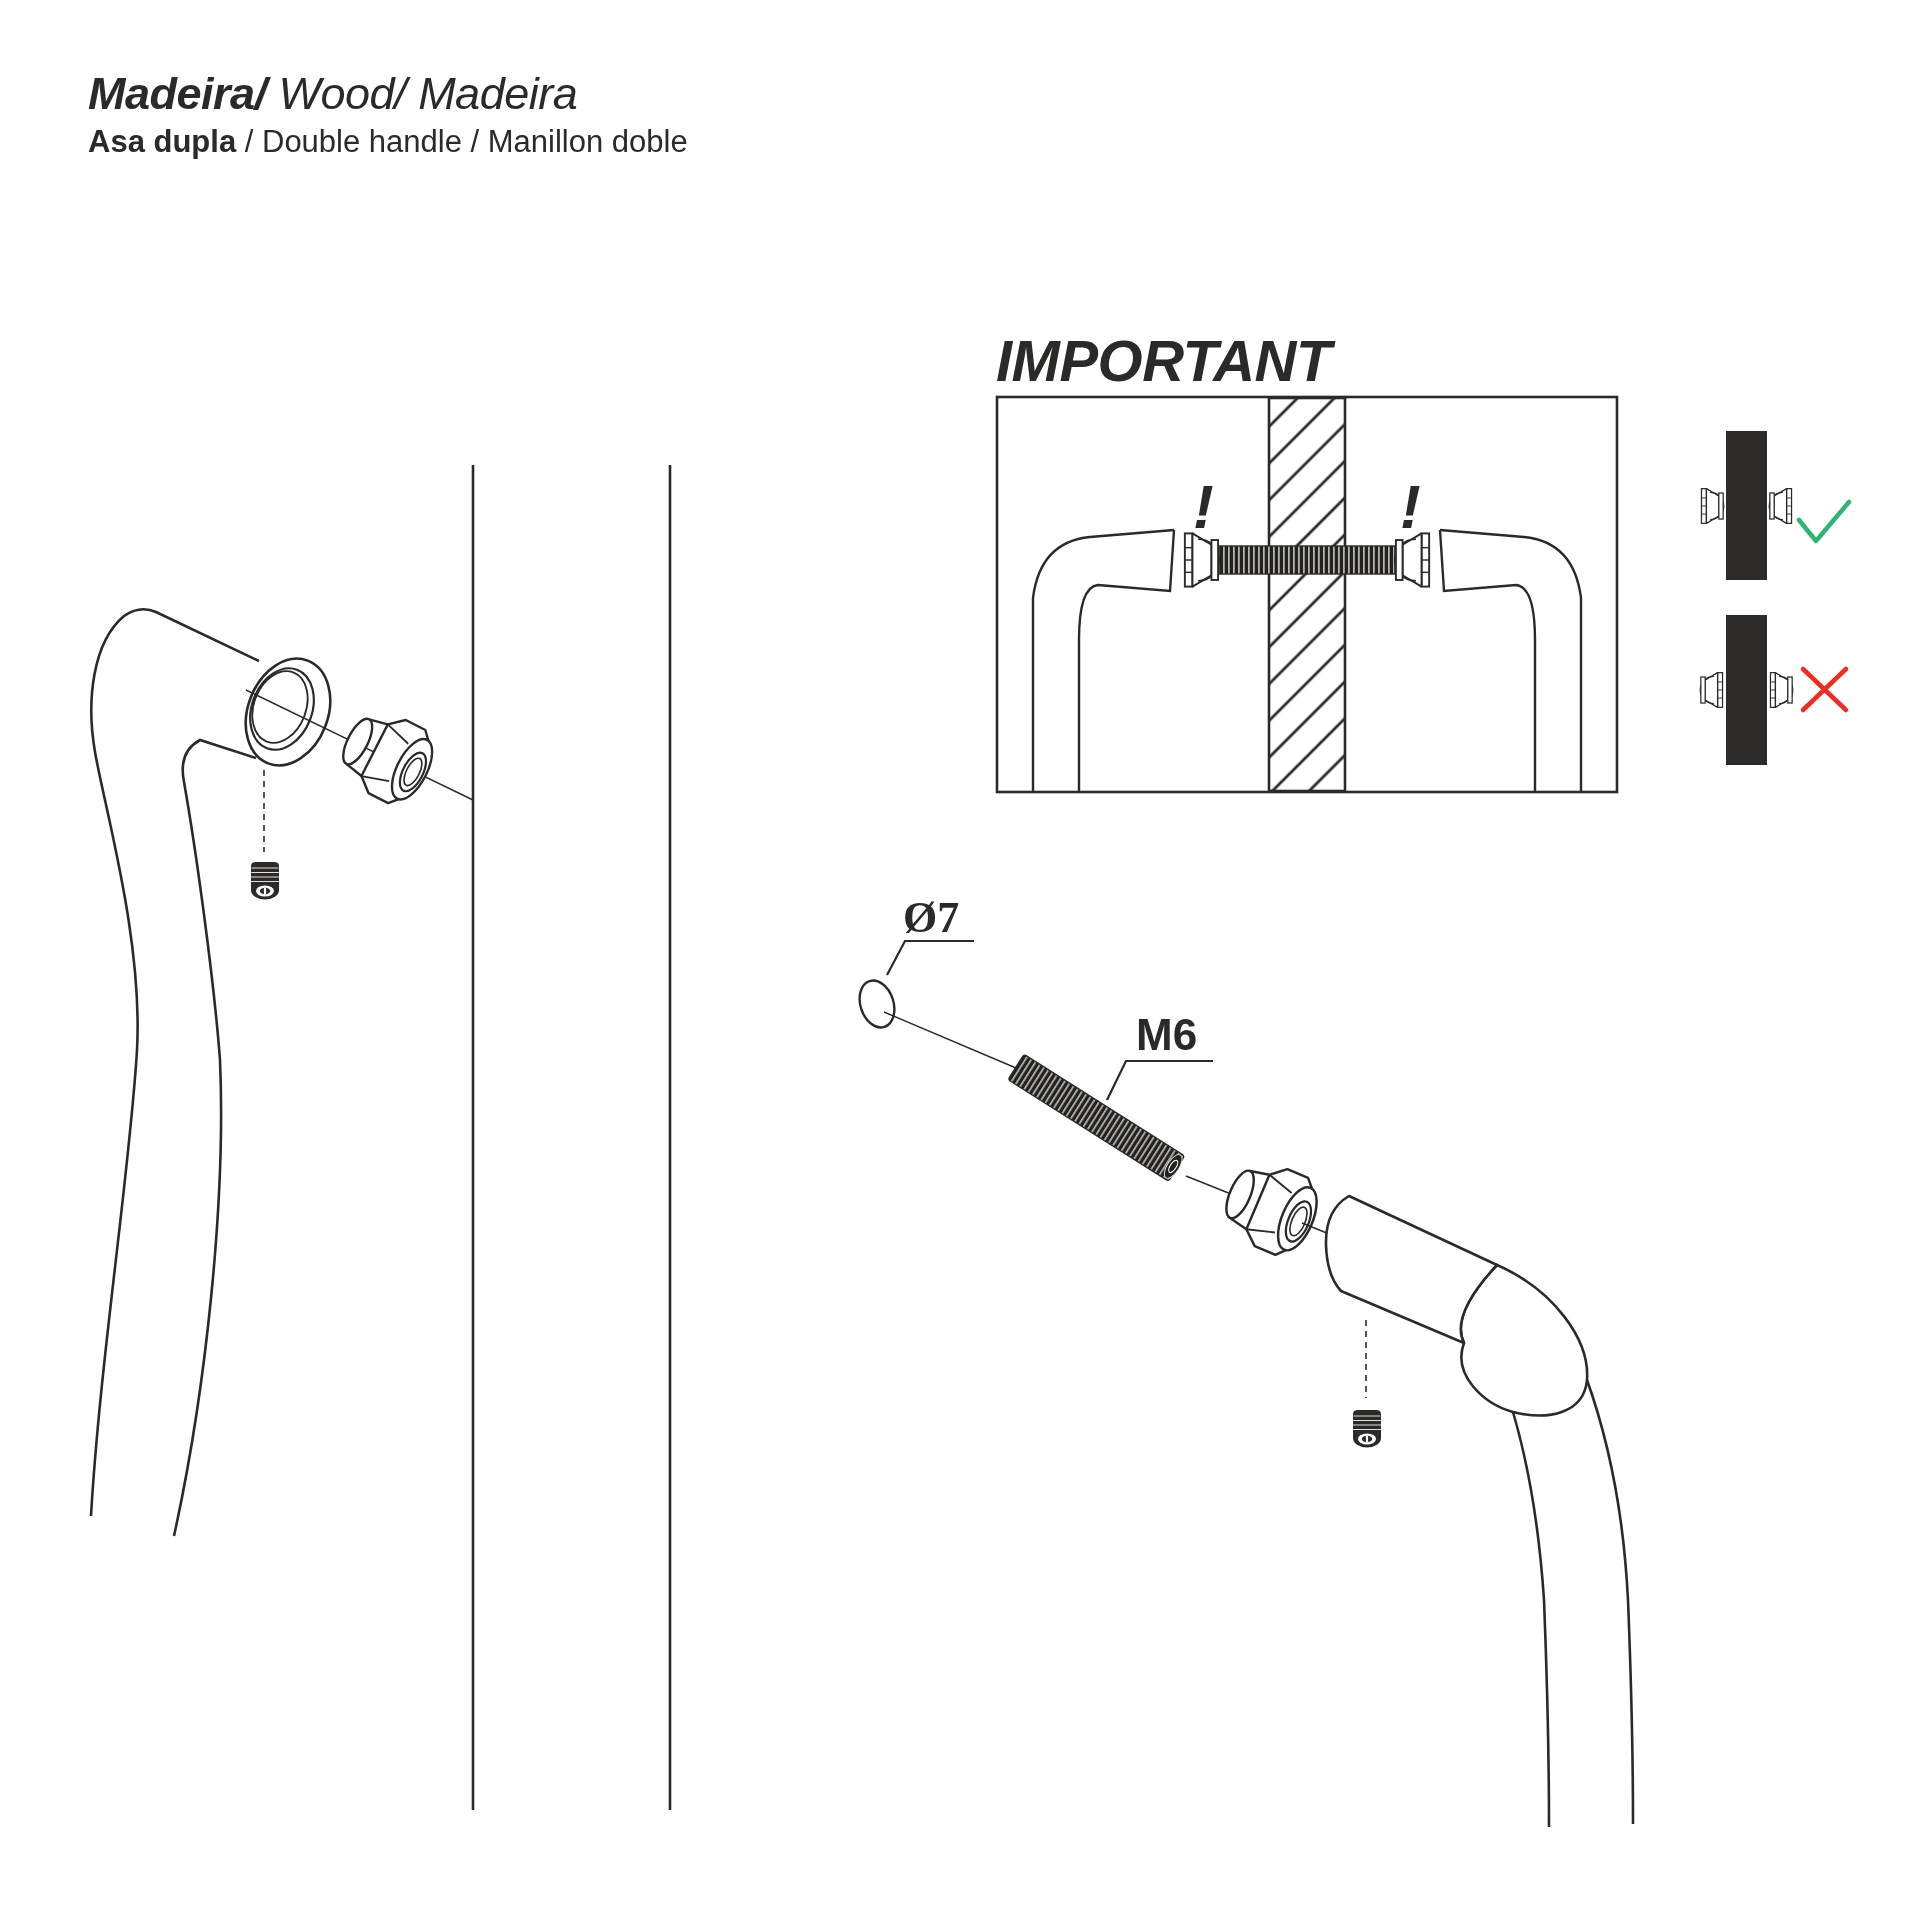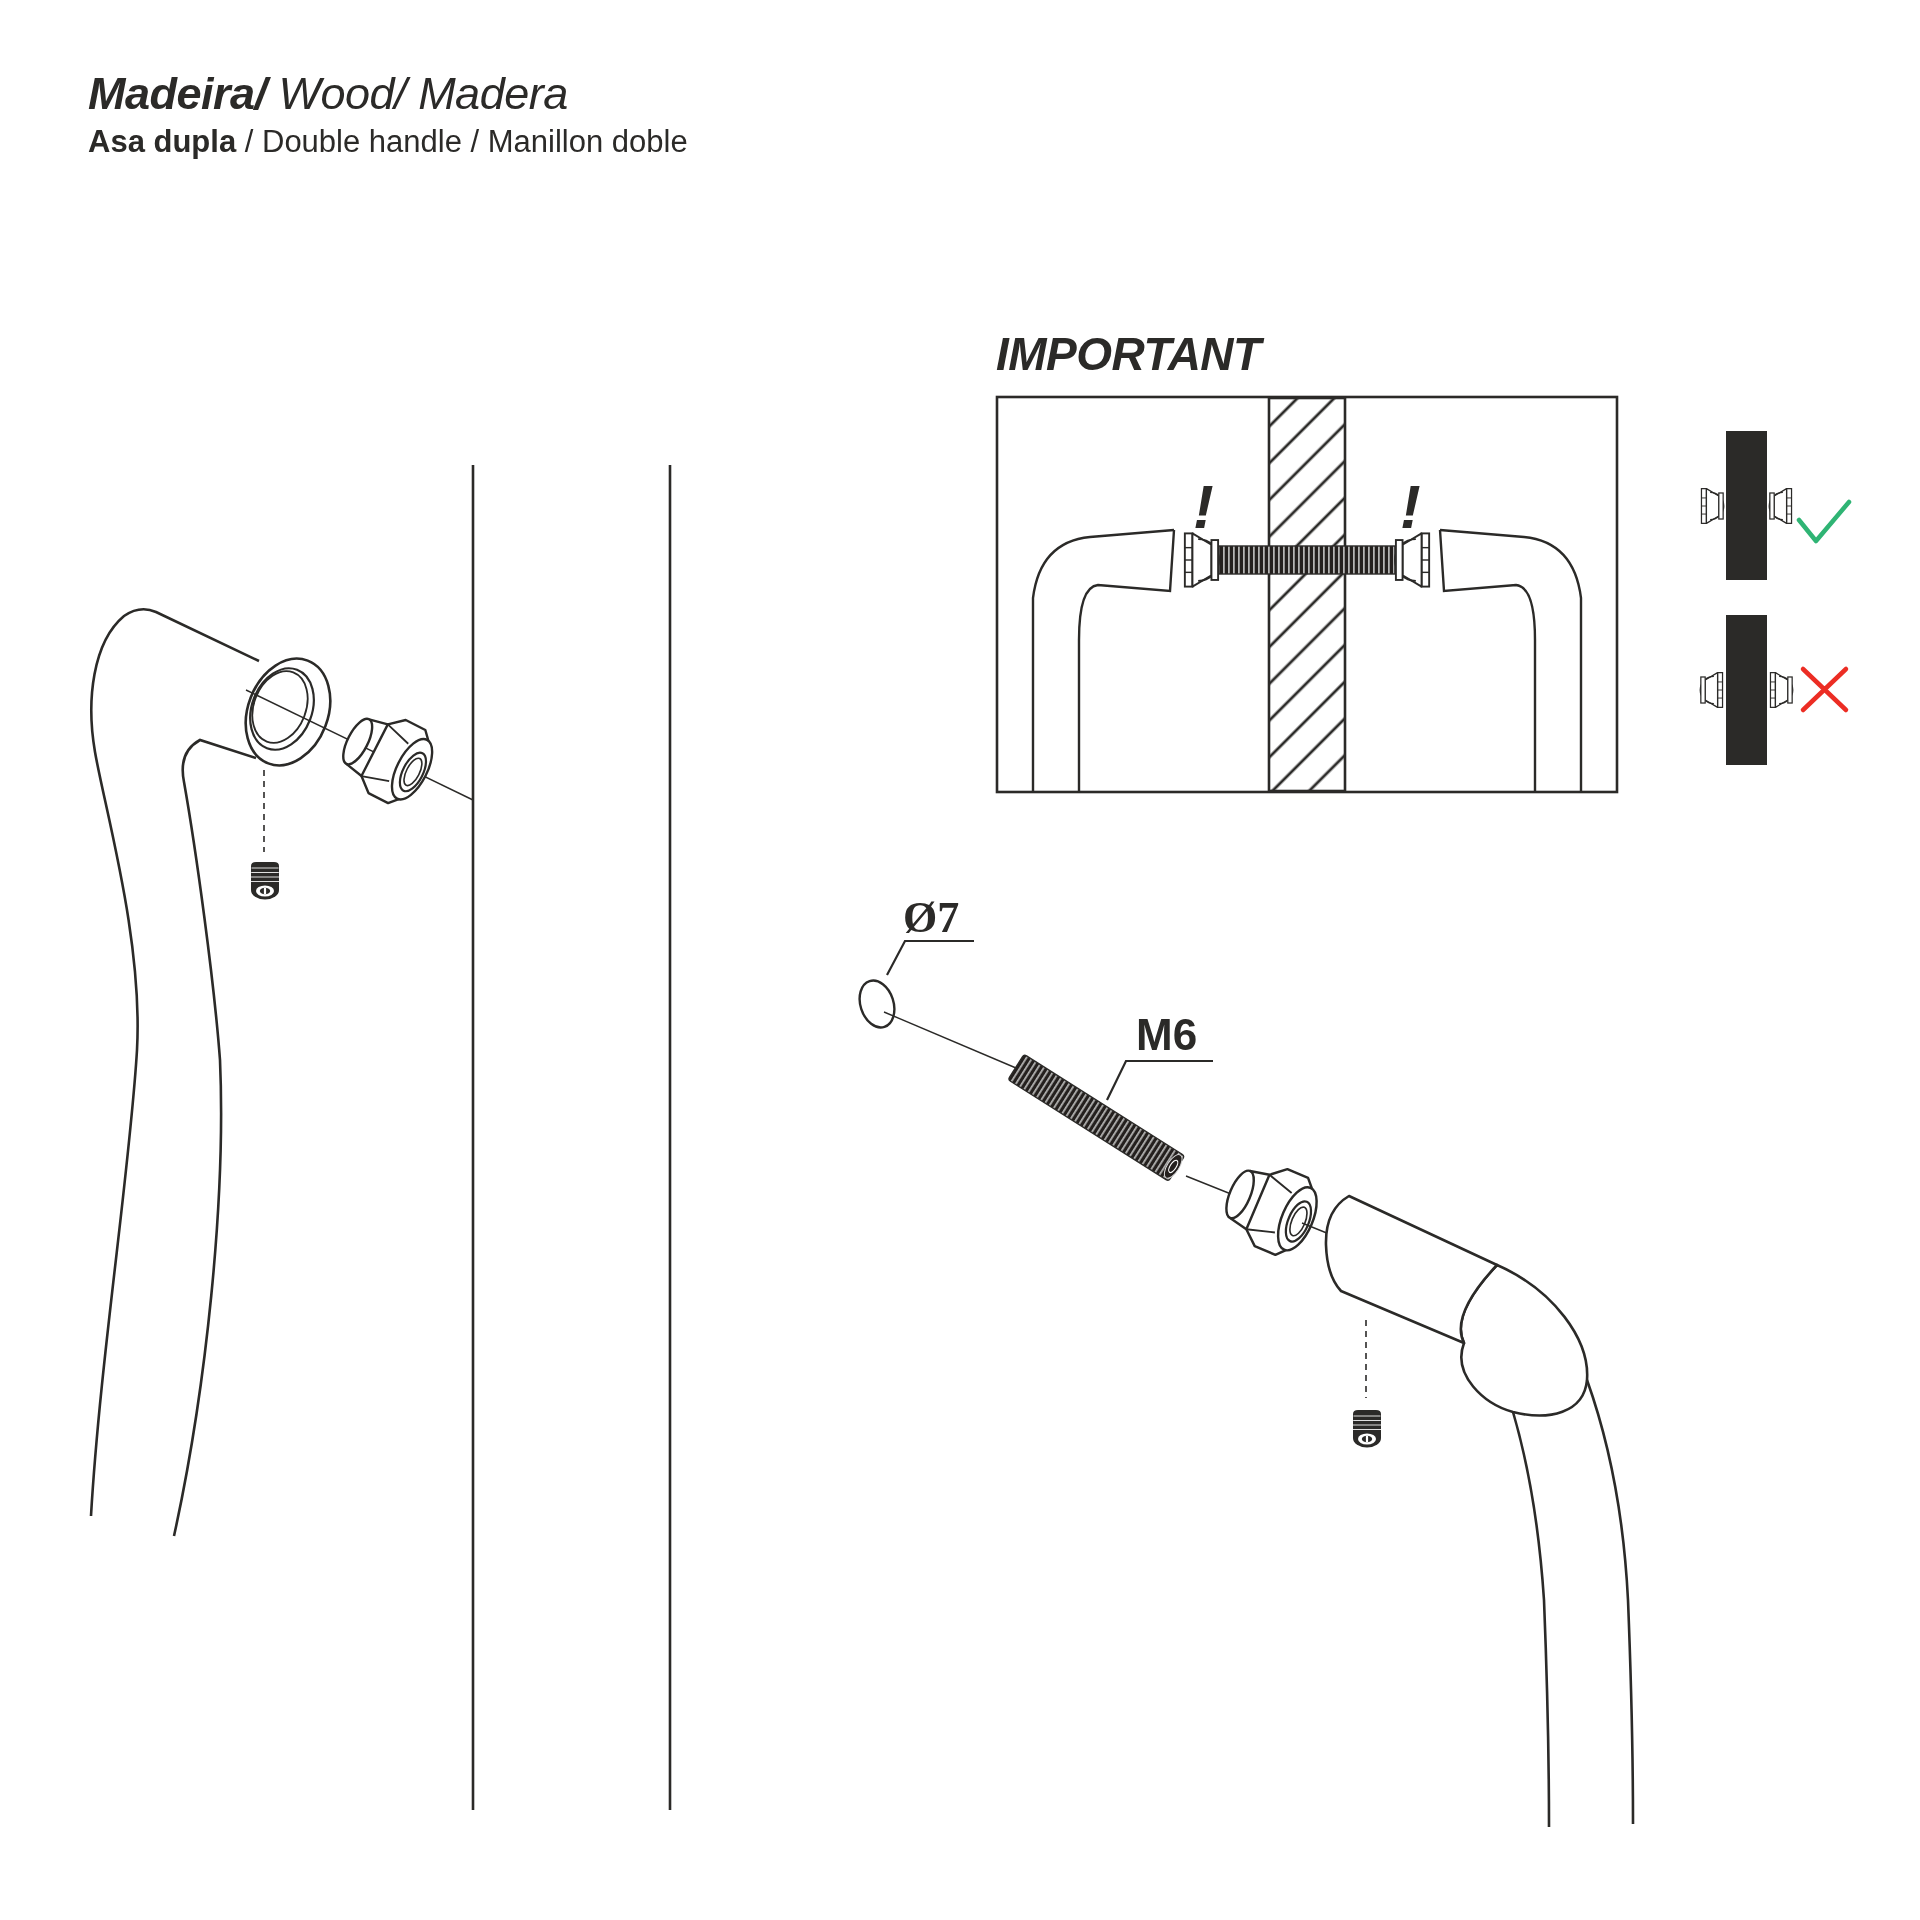--- a/index.html
+++ b/index.html
@@ -5,21 +5,21 @@
   html,body{margin:0;padding:0;background:#fff;}
   body{width:1920px;height:1920px;position:relative;overflow:hidden;
        font-family:"Liberation Sans","DejaVu Sans",sans-serif;color:var(--ink,#2b2a28);}
   .abs{position:absolute;}
   .title{left:88px;top:68px;font-size:45px;font-style:italic;letter-spacing:-.5px;white-space:pre;}
   .t-brand{font-weight:800;text-align:right;}
   .t-rest{font-weight:400;}
   .subtitle{left:88px;top:124px;font-size:31px;white-space:pre;}
   .s-bold{font-weight:700;}
   .s-rest{font-weight:400;}
-  .important{left:996px;top:327px;font-size:46px;font-style:italic;font-weight:800;letter-spacing:-.5px;}
+  .important{left:996px;top:327px;font-size:58px;font-style:italic;font-weight:800;letter-spacing:-.5px;}
   .lbl{font-size:44px;font-weight:700;}
   .lbl-o7{left:903px;top:892px;font-family:Liberation Serif, serif;}
   .lbl-m6{left:1136px;top:1010px;}
   svg{position:absolute;left:0;top:0;}
   .ink{stroke:var(--ink,#2b2a28);}
   .fill-ink{fill:var(--ink,#2b2a28);}
   .nofill{fill:none;}
   .wfill{fill:#ffffff;}
   .bang{font:italic 800 62px "Liberation Sans","DejaVu Sans",sans-serif;fill:var(--ink,#2b2a28);}
   .check{stroke:var(--correct-green,#2fb474);}
@@ -147,20 +147,20 @@
       <path d="M 1349,1196 L 1497,1265 Q 1450,1315 1464,1343 L 1341,1291 Q 1327,1276 1326,1245 Q 1325,1210 1349,1196 Z" class="ink wfill" stroke-width="2.6" stroke-linejoin="round"></path>
       <path d="M 1587,1380 C 1612,1450 1624,1520 1628,1600 C 1632,1700 1633,1770 1633,1824" class="ink nofill" stroke-width="2.6"></path>
       <path d="M 1513,1412 C 1530,1470 1540,1540 1544,1600 C 1548,1700 1549,1770 1549,1827" class="ink nofill" stroke-width="2.6"></path>
     </g>
 
     <line x1="1366" y1="1320" x2="1366" y2="1398" class="ink" stroke-width="1.6" stroke-dasharray="6 5"></line>
     <use href="#screw" transform="translate(1367,1430)"></use>
   </g>
 </svg>
 
-<div class="abs title"><span class="t-brand">Madeira/</span><span class="t-rest"> Wood/ Madera</span></div>
+<div class="abs title"><span class="t-brand">Madeira/</span><span class="t-rest"> Wood/ Madeira</span></div>
 
 <div class="abs subtitle"><span class="s-bold">Asa dupla</span><span class="s-rest"> / Double handle / Manillon doble</span></div>
 
 <div class="abs important">IMPORTANT</div>
 
 <div class="abs lbl lbl-o7">Ø7</div>
 <div class="abs lbl lbl-m6">M6</div>
 
 </body></html>

